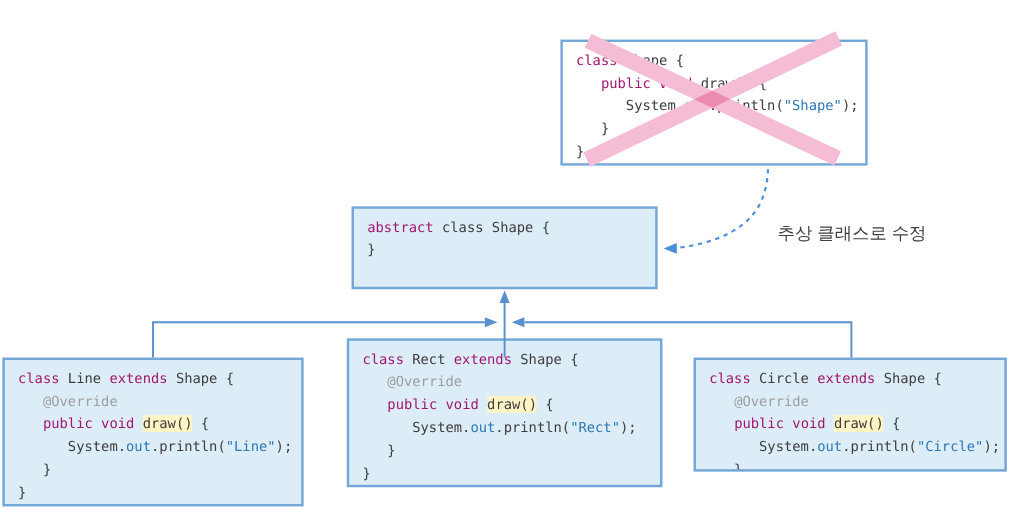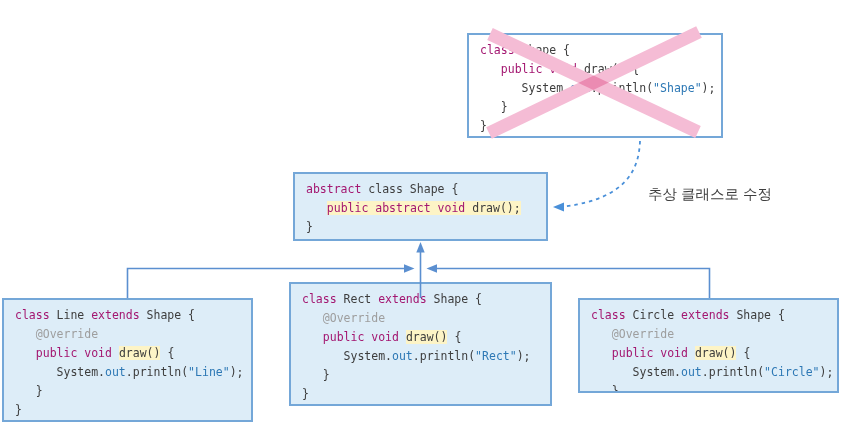--- a/index.html
+++ b/index.html
@@ -55,21 +55,20 @@
         <div class="code-line"><span class="tok-pl">   </span><span class="tok-kw">public</span><span class="tok-pl"> </span><span class="tok-kw">void</span><span class="tok-pl"> draw() {</span></div>
         <div class="code-line"><span class="tok-pl">      System.</span><span class="tok-bl">out</span><span class="tok-pl">.println(</span><span class="tok-bl">"Shape"</span><span class="tok-pl">);</span></div>
         <div class="code-line"><span class="tok-pl">   }</span></div>
         <div class="code-line"><span class="tok-pl">}</span></div>
       </div>
   </div>
 
   <div class="code-box" style="left:293px;top:172px;width:255px;height:69px;">
     <div>
         <div class="code-line"><span class="tok-kw">abstract</span><span class="tok-pl"> class Shape {</span></div>
-        <div class="code-line"><span class="tok-pl">   </span><span class="tok-kw hl">public</span><span class="tok-pl hl"> </span><span class="tok-kw hl">abstract</span><span class="tok-pl hl"> </span><span class="tok-kw hl">void</span><span class="tok-pl hl"> draw();</span></div>
         <div class="code-line"><span class="tok-pl">}</span></div>
       </div>
   </div>
 
   <div class="code-box" style="left:2px;top:298px;width:251px;height:124px;">
     <div>
         <div class="code-line"><span class="tok-kw">class</span><span class="tok-pl"> Line </span><span class="tok-kw">extends</span><span class="tok-pl"> Shape {</span></div>
         <div class="code-line"><span class="tok-pl">   </span><span class="tok-gy">@Override</span></div>
         <div class="code-line"><span class="tok-pl">   </span><span class="tok-kw">public</span><span class="tok-pl"> </span><span class="tok-kw">void</span><span class="tok-pl"> </span><span class="tok-pl hl">draw()</span><span class="tok-pl"> {</span></div>
         <div class="code-line"><span class="tok-pl">      System.</span><span class="tok-bl">out</span><span class="tok-pl">.println(</span><span class="tok-bl">"Line"</span><span class="tok-pl">);</span></div>

